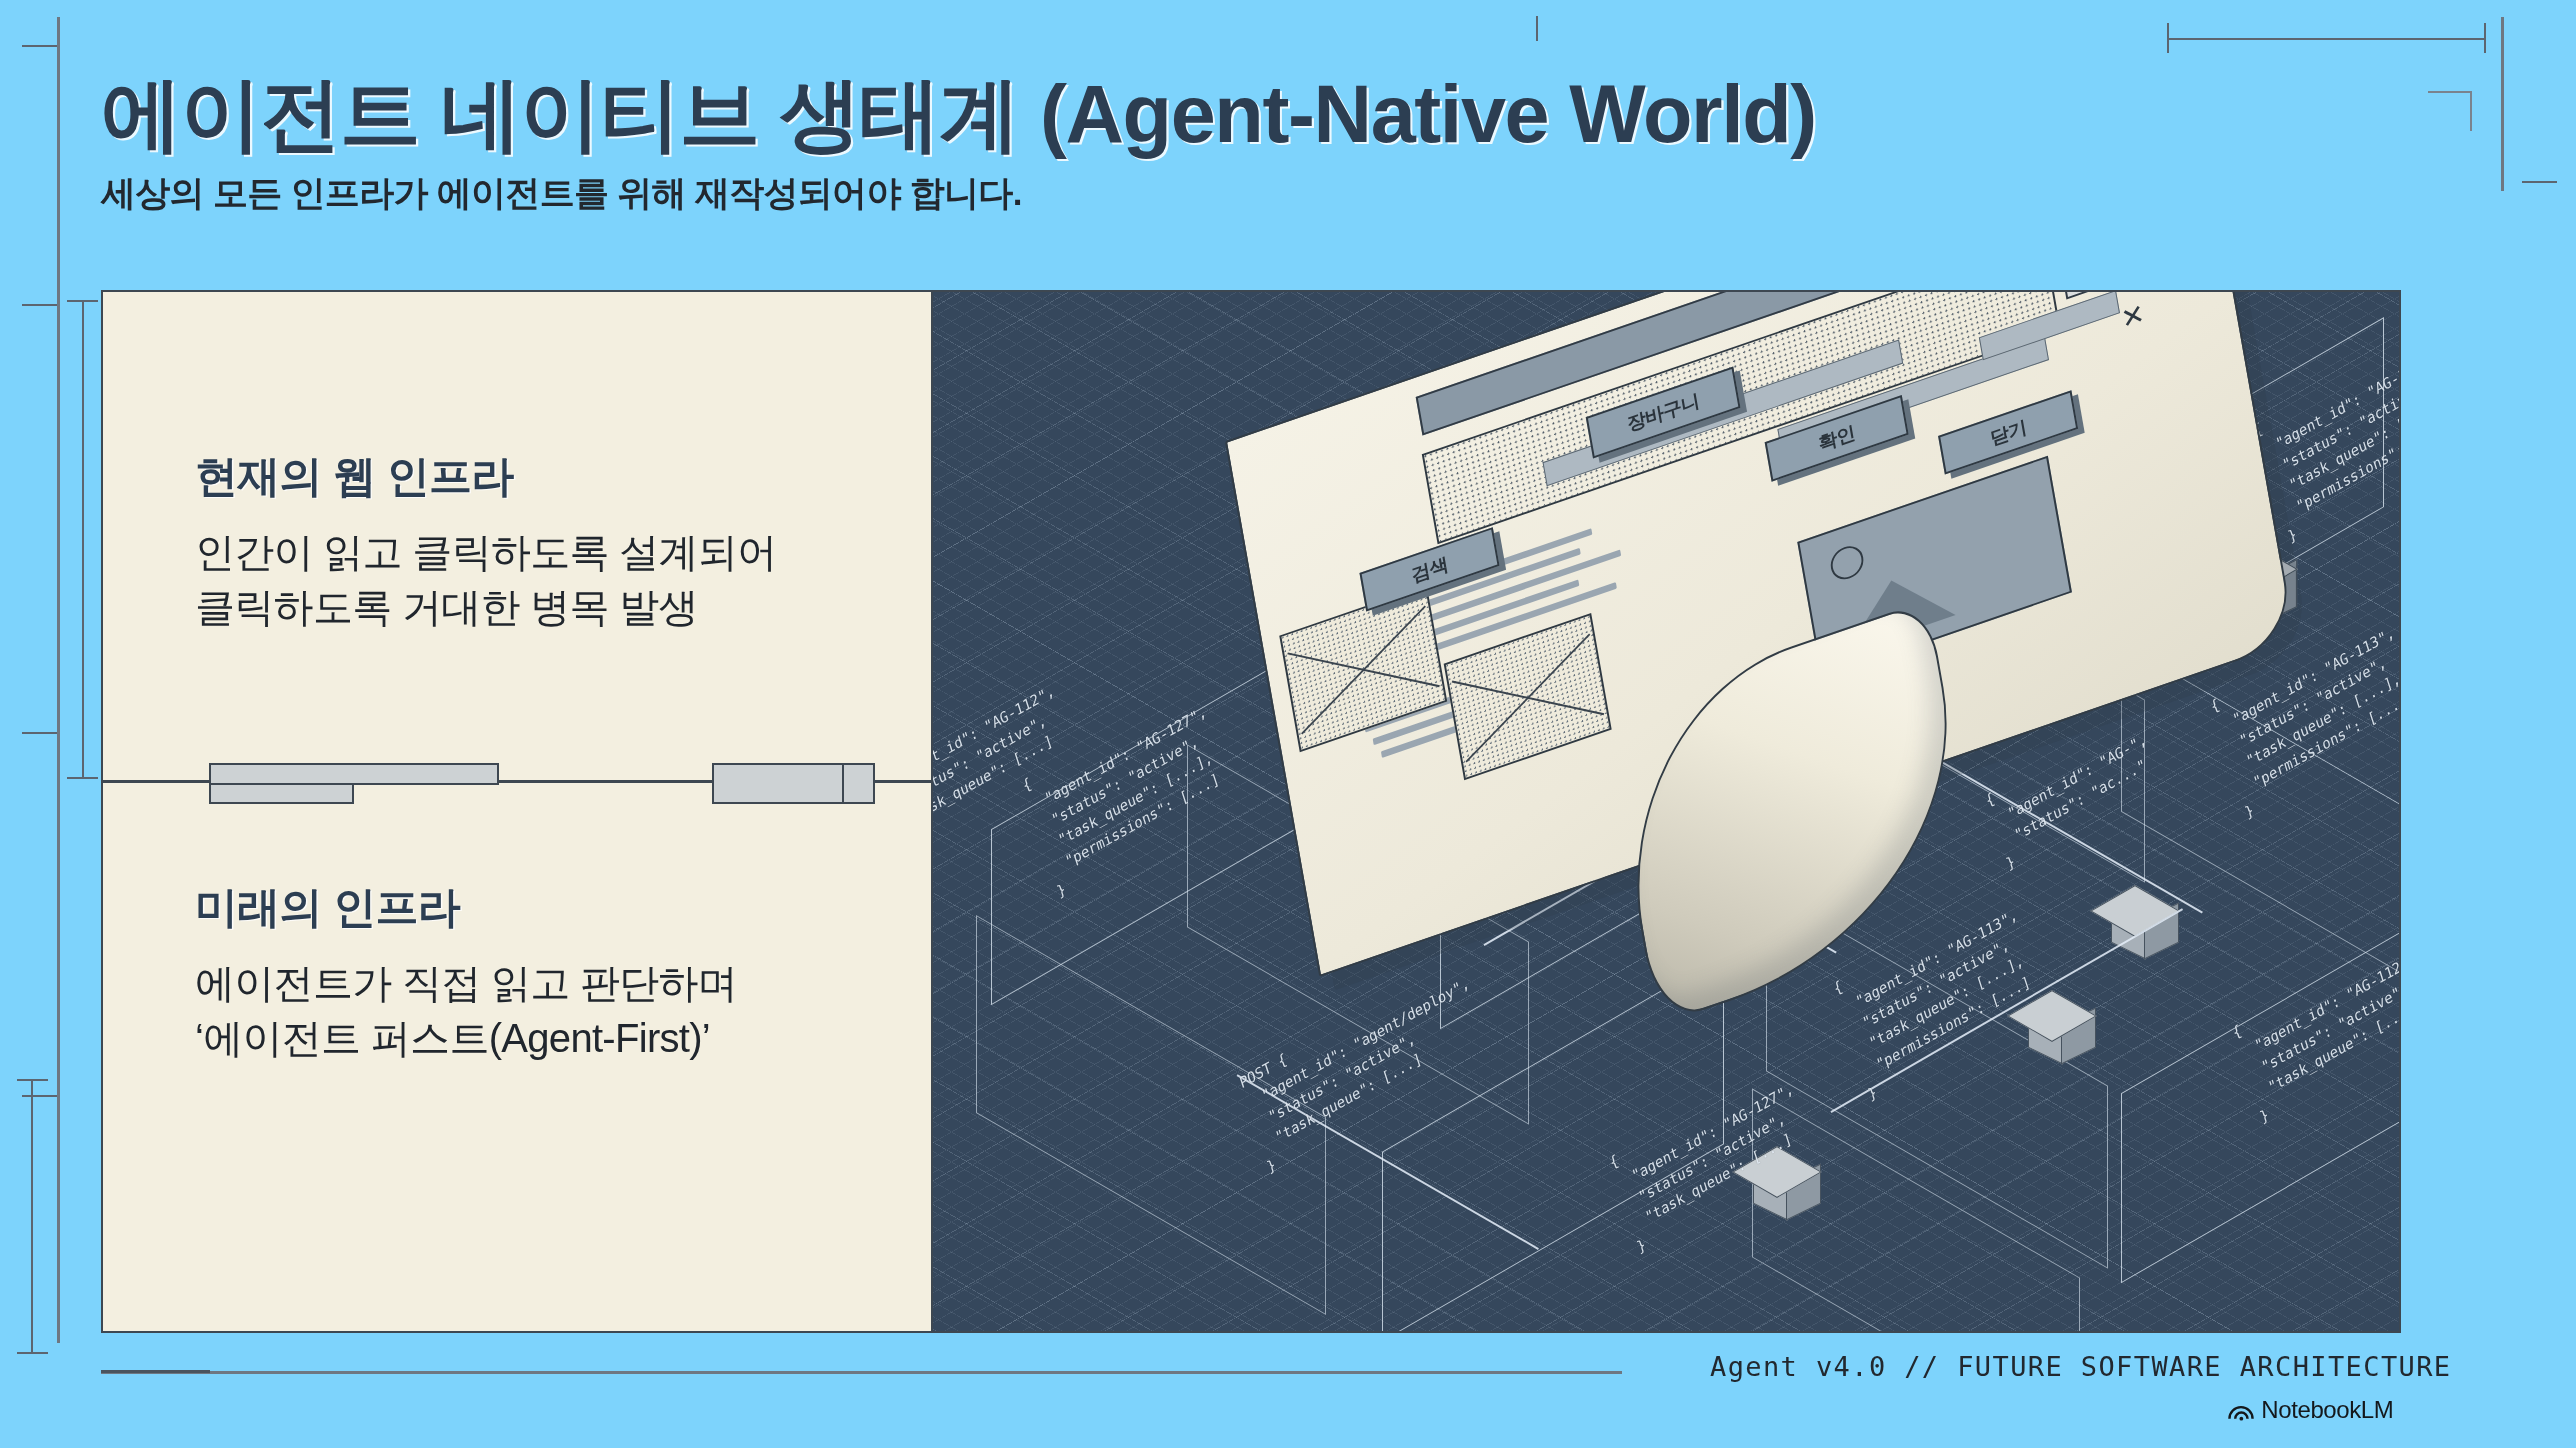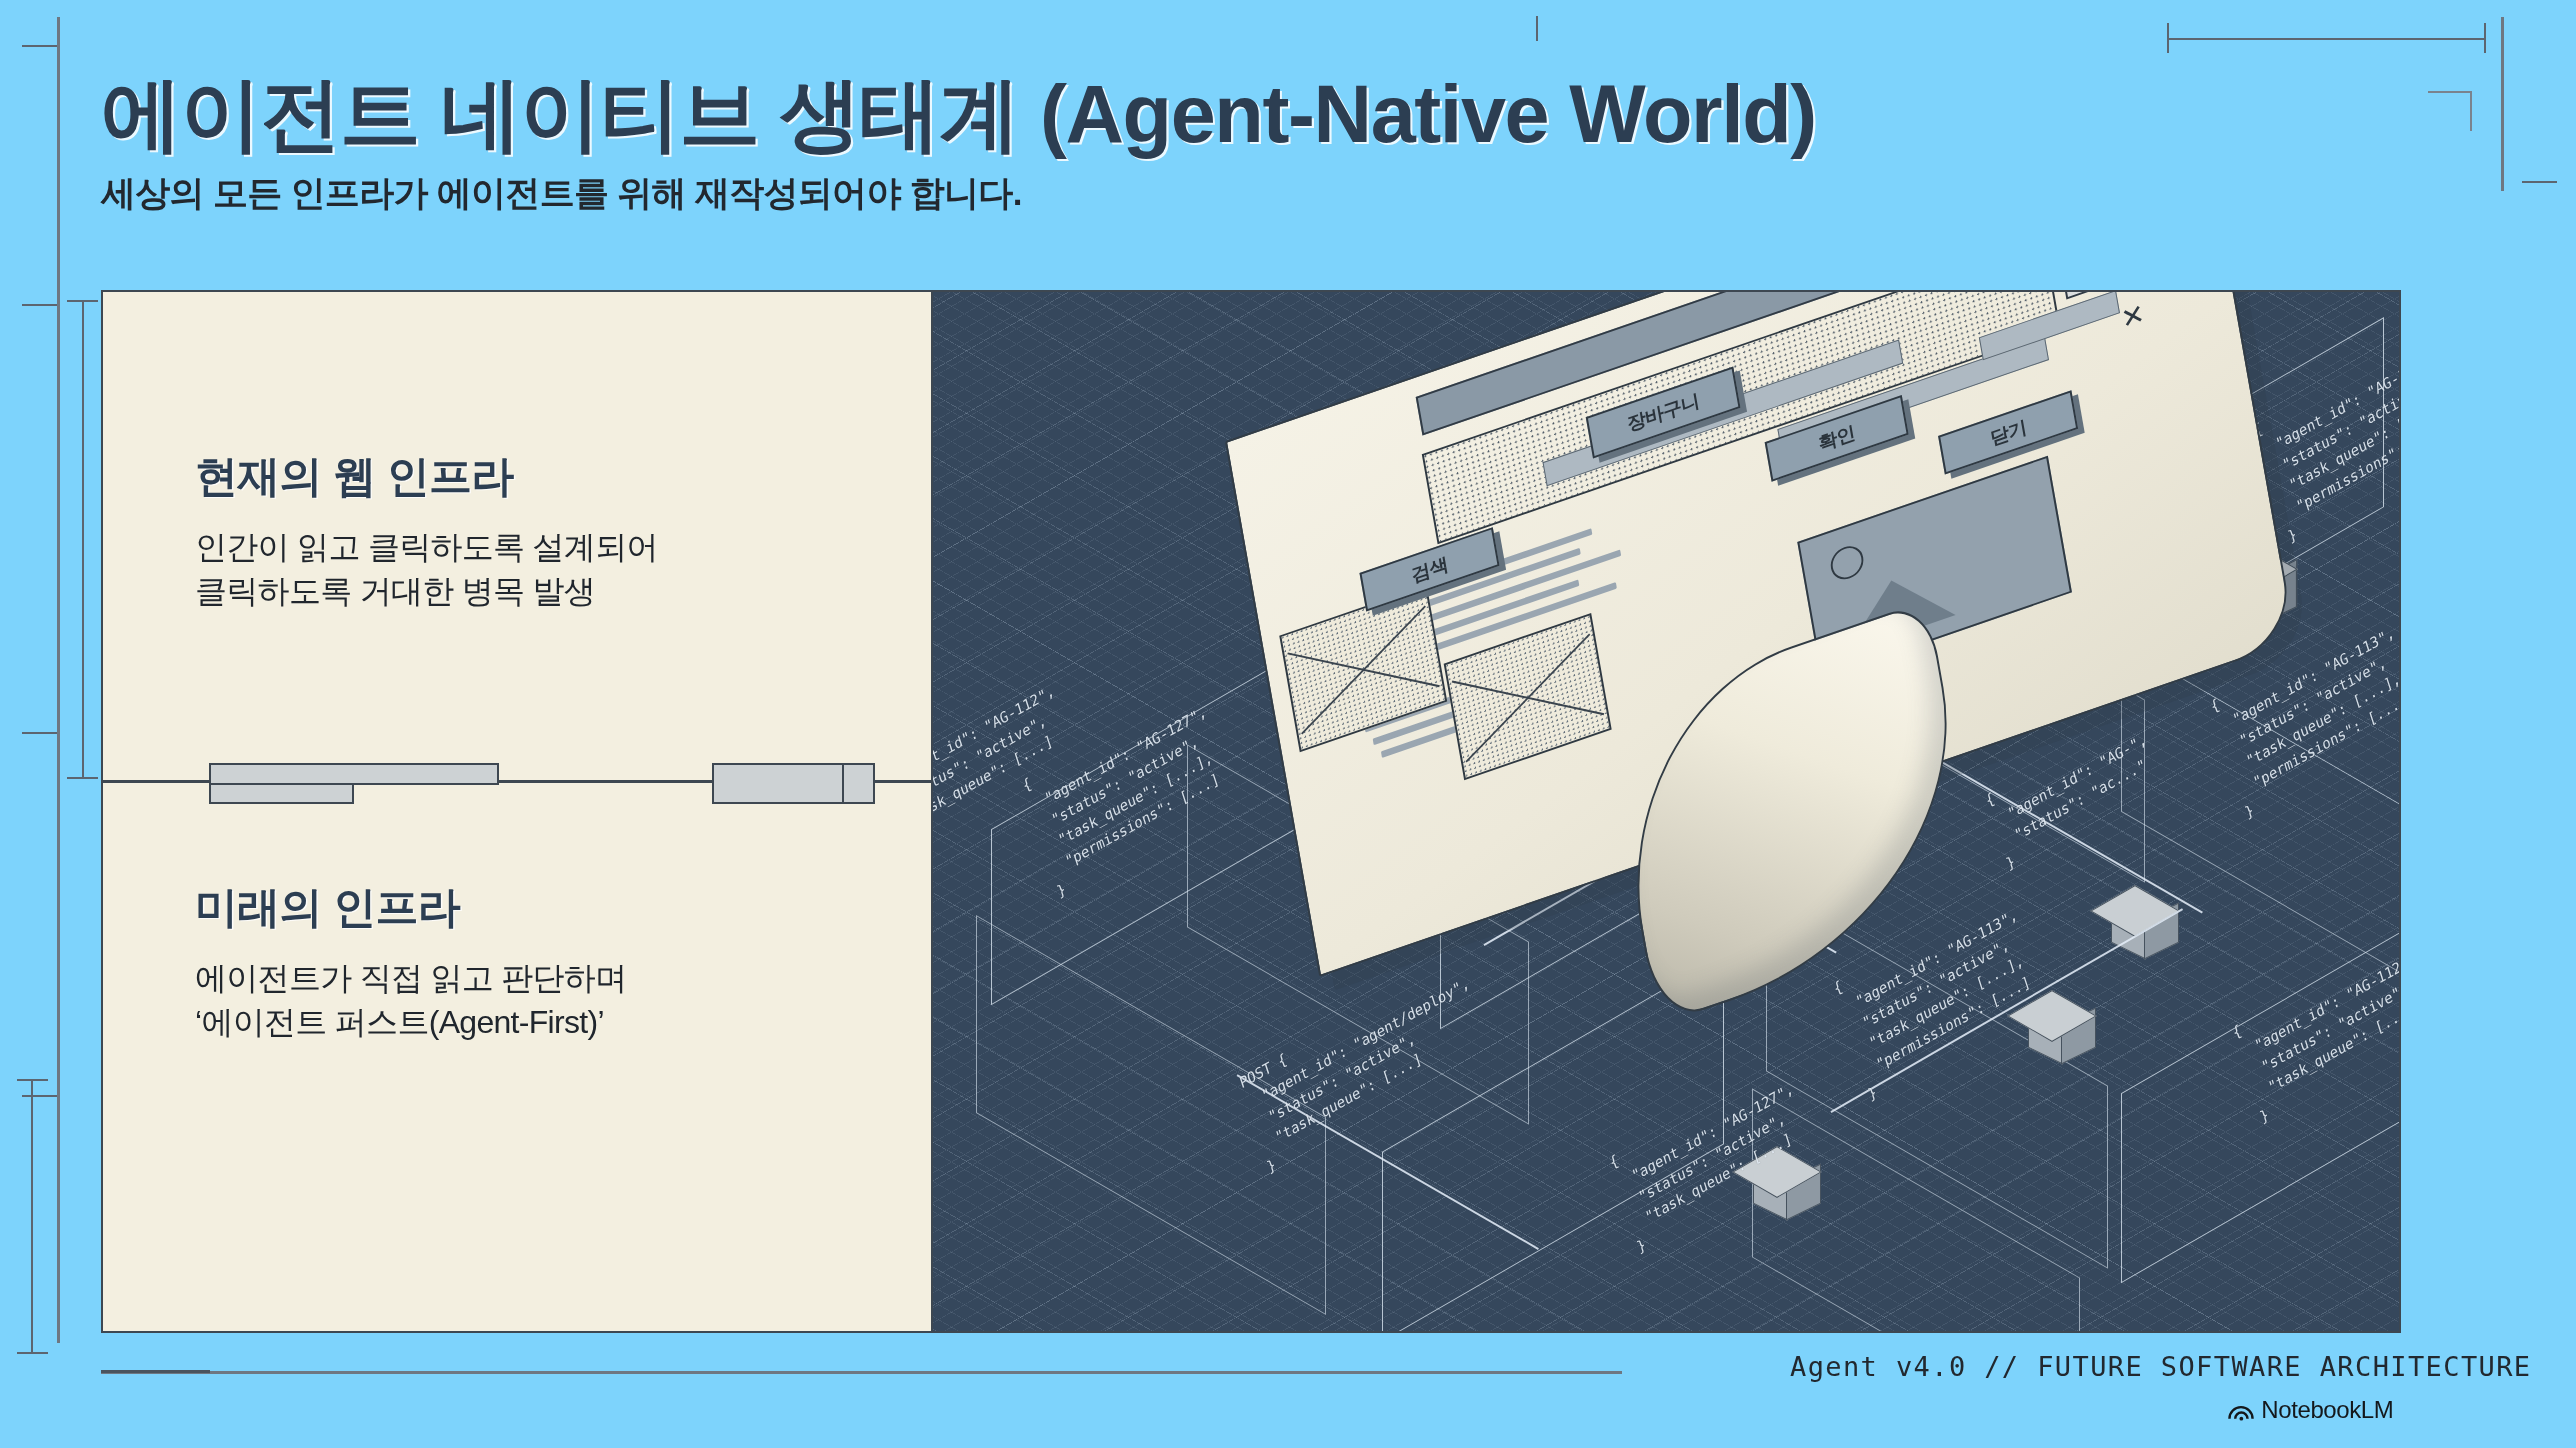--- a/index.html
+++ b/index.html
@@ -42,21 +42,21 @@
     background:#F3EFE0;box-sizing:border-box;
     border-right:2.9px solid #3D4751;
     z-index:6;
   }
   .panel{position:absolute;left:92px;width:695px;}
   .panel-title{
     font-size:43px;font-weight:bold;color:#2C3E52;margin:0 0 19px 0;
     letter-spacing:-0.7px;text-shadow:1.4px 1.4px 0 rgba(255,255,255,.8);
   }
   .panel-body{
-    font-size:32px;color:#20262D;line-height:1.38;font-weight:500;letter-spacing:-0.7px;
+    font-size:40px;color:#20262D;line-height:1.38;font-weight:500;letter-spacing:-0.7px;
   }
   .panel-body div{white-space:nowrap;}
 
   
   .divider{
     position:absolute;left:0;top:488px;width:830px;height:2.9px;background:#3D4751;z-index:7;
   }
   .div-block{position:absolute;background:#CDD2D4;border:2.9px solid #3D4751;box-sizing:border-box;z-index:8;}
 
   
@@ -165,21 +165,21 @@
     border:2.9px solid #323C45;
     transform:rotate(-19deg) skewX(-9deg);
     border-radius:58% 12% 78% 14%/70% 18% 72% 24%;
     box-shadow:inset -11.6px -17.4px 22px rgba(80,90,100,.22);
   }
 
   
   .footer{position:absolute;left:101px;top:1351px;width:2304px;height:51px;}
   .foot-rule{position:absolute;left:0;top:19px;width:109px;height:2.9px;background:#4A545E;}
   .foot-text{
-    position:absolute;left:1689px;top:0;font-family:"DejaVu Sans Mono","Liberation Mono",monospace;
+    position:absolute;left:1609px;top:0;font-family:"DejaVu Sans Mono","Liberation Mono",monospace;
     font-size:27px;color:#22282F;letter-spacing:1.4px;white-space:nowrap;
   }
   .brand{
     position:absolute;right:11.6px;top:45px;display:flex;align-items:center;gap:7.2px;
     color:#14181C;font-size:24px;letter-spacing:-0.4px;white-space:nowrap;
   }
 </style>
 </head>
 <body>
 

